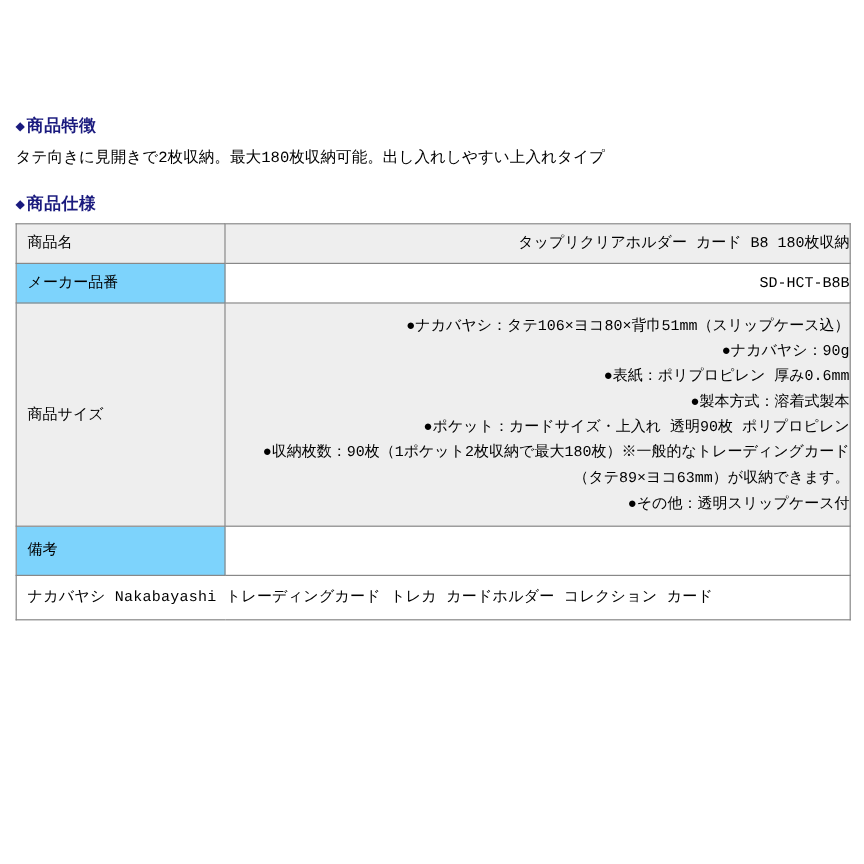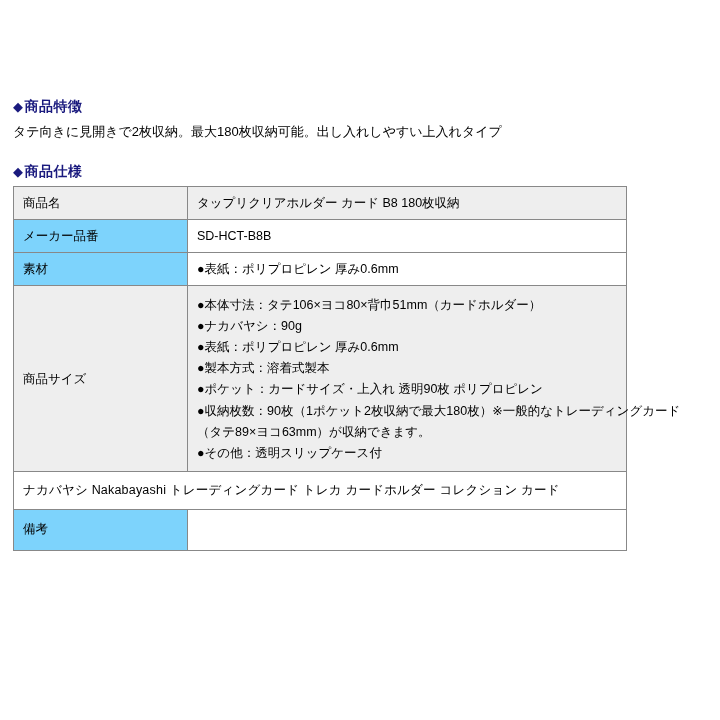--- a/index.html
+++ b/index.html
@@ -13,20 +13,21 @@
     font-family: "Liberation Sans", "DejaVu Sans", sans-serif;
     color: #000000;
     overflow: hidden;
   }
   .page {
     position: relative;
     width: 720px;
     height: 720px;
     box-sizing: border-box;
     padding: 0 2px;
+    font-family: Liberation Mono, monospace;
   }
 
   
   .section-heading {
     font-size: 14px;
     font-weight: bold;
     color: #1a1a7e;
     letter-spacing: 0.5px;
     line-height: 1;
     white-space: nowrap;
@@ -47,21 +48,21 @@
     line-height: 1.3;
     color: #000000;
     white-space: nowrap;
   }
 
   
   .spec-table-wrap {
     position: absolute;
     left: 13px;
     top: 186px;
-    width: 614px;
+    width: 696px;
   }
   table.spec-table {
     width: 100%;
     border-collapse: collapse;
     table-layout: fixed;
     border: 1px solid #888888;
   }
   table.spec-table td {
     border: 1px solid #888888;
     font-size: 12.5px;
@@ -71,20 +72,21 @@
   }
   td.label-cell {
     width: 164px;
     padding: 7px 0 7px 9px;
     background: #7dd3fc;
     white-space: nowrap;
   }
   td.value-cell {
     padding: 7px 0 7px 9px;
     background: #ffffff;
+    text-align: right;
   }
   tr.shaded td.value-cell {
     background: #eeeeee;
   }
   tr.shaded td.label-cell {
     background: #eeeeee;
   }
   td.value-cell .line {
     white-space: nowrap;
   }
@@ -134,45 +136,39 @@
             <td class="value-cell">
               <div class="line">タップリクリアホルダー カード B8 180枚収納</div>
             </td>
           </tr>
           <tr>
             <td class="label-cell">メーカー品番</td>
             <td class="value-cell">
               <div class="line">SD-HCT-B8B</div>
             </td>
           </tr>
-          <tr>
-            <td class="label-cell">素材</td>
-            <td class="value-cell">
-              <div class="line">●表紙：ポリプロピレン 厚み0.6mm</div>
-            </td>
-          </tr>
           <tr class="shaded">
             <td class="label-cell tall-label">商品サイズ</td>
             <td class="value-cell size-value">
-              <div class="line">●本体寸法：タテ106×ヨコ80×背巾51mm（カードホルダー）</div>
+              <div class="line">●ナカバヤシ：タテ106×ヨコ80×背巾51mm（スリップケース込）</div>
               <div class="line">●ナカバヤシ：90g</div>
               <div class="line">●表紙：ポリプロピレン 厚み0.6mm</div>
               <div class="line">●製本方式：溶着式製本</div>
               <div class="line">●ポケット：カードサイズ・上入れ 透明90枚 ポリプロピレン</div>
               <div class="line">●収納枚数：90枚（1ポケット2枚収納で最大180枚）※一般的なトレーディングカード</div>
               <div class="line">（タテ89×ヨコ63mm）が収納できます。</div>
               <div class="line">●その他：透明スリップケース付</div>
             </td>
           </tr>
           <tr>
-            <td class="keyword-cell" colspan="2">ナカバヤシ Nakabayashi トレーディングカード トレカ カードホルダー コレクション カード</td>
-          </tr>
-          <tr>
             <td class="label-cell">備考</td>
             <td class="value-cell note-value">
               <div class="line"></div>
             </td>
+          </tr>
+          <tr>
+            <td class="keyword-cell" colspan="2">ナカバヤシ Nakabayashi トレーディングカード トレカ カードホルダー コレクション カード</td>
           </tr>
         </tbody>
     </table>
   </div>
 
 </div>
 
 </body></html>

